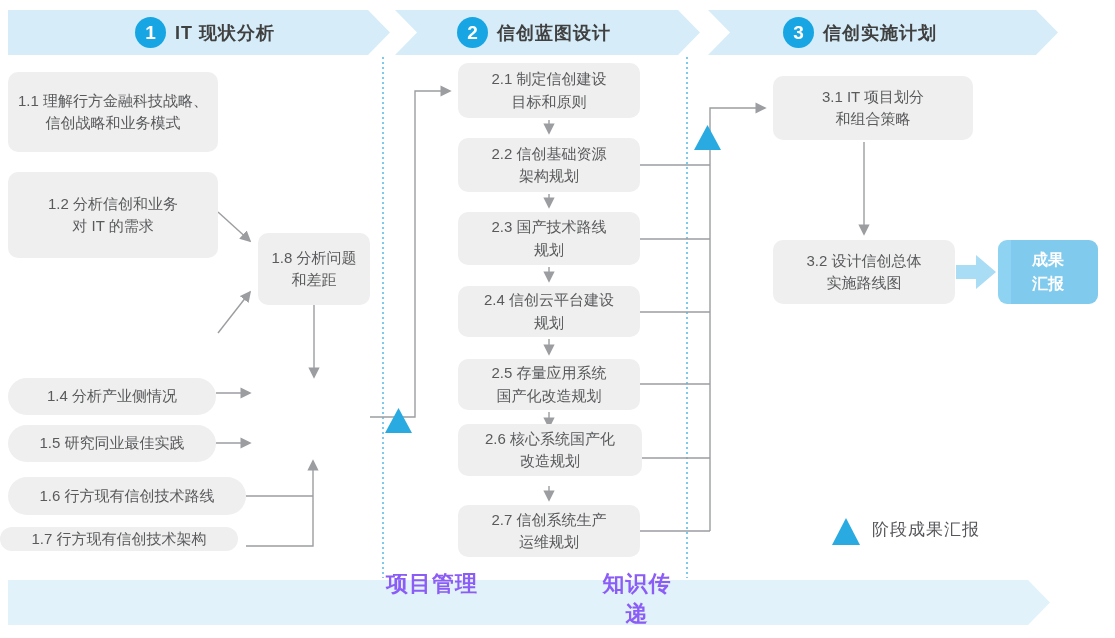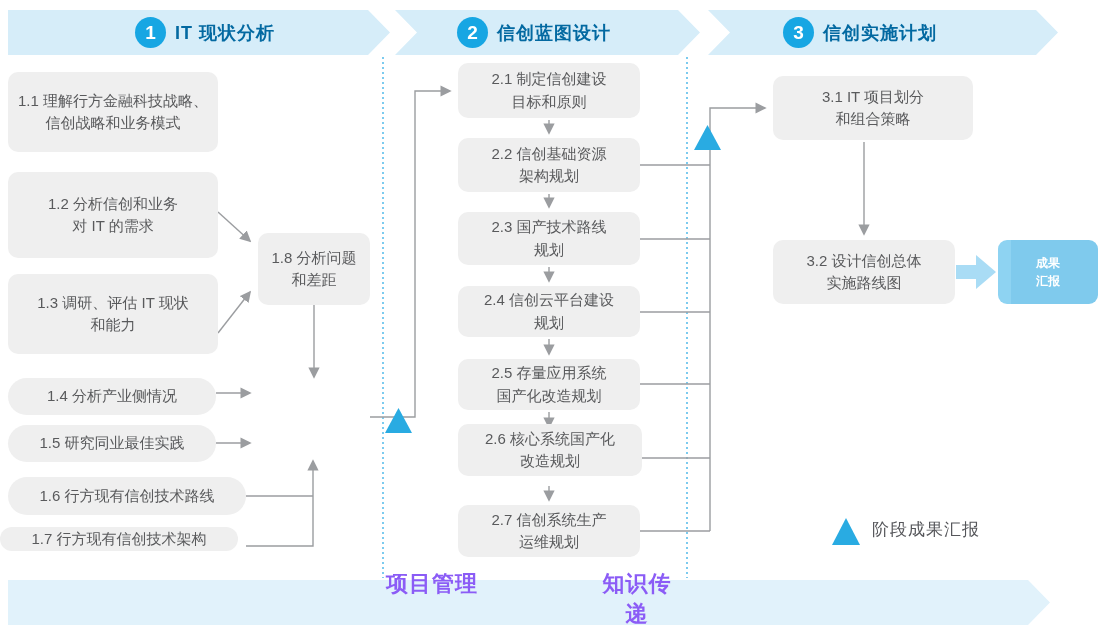--- a/index.html
+++ b/index.html
@@ -3,24 +3,24 @@
 <meta charset="utf-8">
 <style>
   *{margin:0;padding:0;box-sizing:border-box}
   body{background:#fff;font-family:"Liberation Sans","DejaVu Sans",sans-serif}
   .canvas{position:relative;width:1115px;height:638px;background:#fff;overflow:hidden}
   svg.connectors{position:absolute;left:0;top:0;width:1115px;height:638px}
   .banner{position:absolute;top:10px;height:45px;background:#d6edf9;display:flex;align-items:center}
   .chev-right{clip-path:polygon(0 0,calc(100% - 22px) 0,100% 50%,calc(100% - 22px) 100%,0 100%)}
   .chev-both{clip-path:polygon(0 0,calc(100% - 22px) 0,100% 50%,calc(100% - 22px) 100%,0 100%,22px 50%)}
   .pnum{width:31px;height:31px;border-radius:50%;background:#17a6e3;color:#fff;font-weight:bold;font-size:19px;display:flex;align-items:center;justify-content:center;margin-right:9px;flex:0 0 31px}
-  .ptitle{color:#0369a1;font-weight:bold;font-size:18px;letter-spacing:1px}
+  .ptitle{color:#404040;font-weight:bold;font-size:18px;letter-spacing:1px}
   .gbox{position:absolute;background:#efefef;border-radius:10px;color:#595a5c;font-size:15px;line-height:1.5;display:flex;align-items:center;justify-content:center;text-align:center;white-space:pre-line}
   .pill{border-radius:19px}
-  .bluebox{position:absolute;background:linear-gradient(90deg,#8ed3f2 0,#8ed3f2 13px,#7fcaed 13px);border-radius:9px;color:#fff;font-weight:bold;font-size:12px;line-height:1.5;display:flex;align-items:center;justify-content:center;text-align:center;white-space:pre-line}
+  .bluebox{position:absolute;background:linear-gradient(90deg,#8ed3f2 0,#8ed3f2 13px,#7fcaed 13px);border-radius:9px;color:#fff;font-weight:bold;font-size:16px;line-height:1.5;display:flex;align-items:center;justify-content:center;text-align:center;white-space:pre-line}
   .bottom-banner{position:absolute;left:8px;top:580px;width:1042px;height:45px;background:#e1f2fb}
   .bottom-label{position:absolute;top:569px;font-size:22px;font-weight:bold;color:#8b5cf6;letter-spacing:1px}
   .legend-label{position:absolute;left:872px;top:518px;font-size:17px;font-weight:normal;color:#55565a;letter-spacing:1px}
 </style>
 </head>
 <body>
 
 <div class="canvas">
 
   <svg class="connectors" viewBox="0 0 1115 638">
@@ -82,22 +82,20 @@
   </div>
   <div class="banner chev-both" style="left:708px;width:350px;padding-left:75px">
     <span class="pnum">3</span>
     <span class="ptitle">信创实施计划</span>
   </div>
 
   <div class="gbox" style="left:8px;top:72px;width:210px;height:80px">1.1 理解行方金融科技战略、
 信创战略和业务模式</div>
   <div class="gbox" style="left:8px;top:172px;width:210px;height:86px">1.2 分析信创和业务
 对 IT 的需求</div>
-  <div class="gbox" style="left:8px;top:274px;width:210px;height:80px">1.3 调研、评估 IT 现状
-和能力</div>
   <div class="gbox pill" style="left:8px;top:378px;width:208px;height:37px">1.4 分析产业侧情况</div>
   <div class="gbox pill" style="left:8px;top:425px;width:208px;height:37px">1.5 研究同业最佳实践</div>
   <div class="gbox pill" style="left:8px;top:477px;width:238px;height:38px">1.6 行方现有信创技术路线</div>
   <div class="gbox pill" style="left:0;top:527px;width:238px;height:24px">1.7 行方现有信创技术架构</div>
   <div class="gbox" style="left:258px;top:233px;width:112px;height:72px">1.8 分析问题
 和差距</div>
 
   <div class="gbox" style="left:458px;top:63px;width:182px;height:55px">2.1 制定信创建设
 目标和原则</div>
   <div class="gbox" style="left:458px;top:138px;width:182px;height:54px">2.2 信创基础资源

